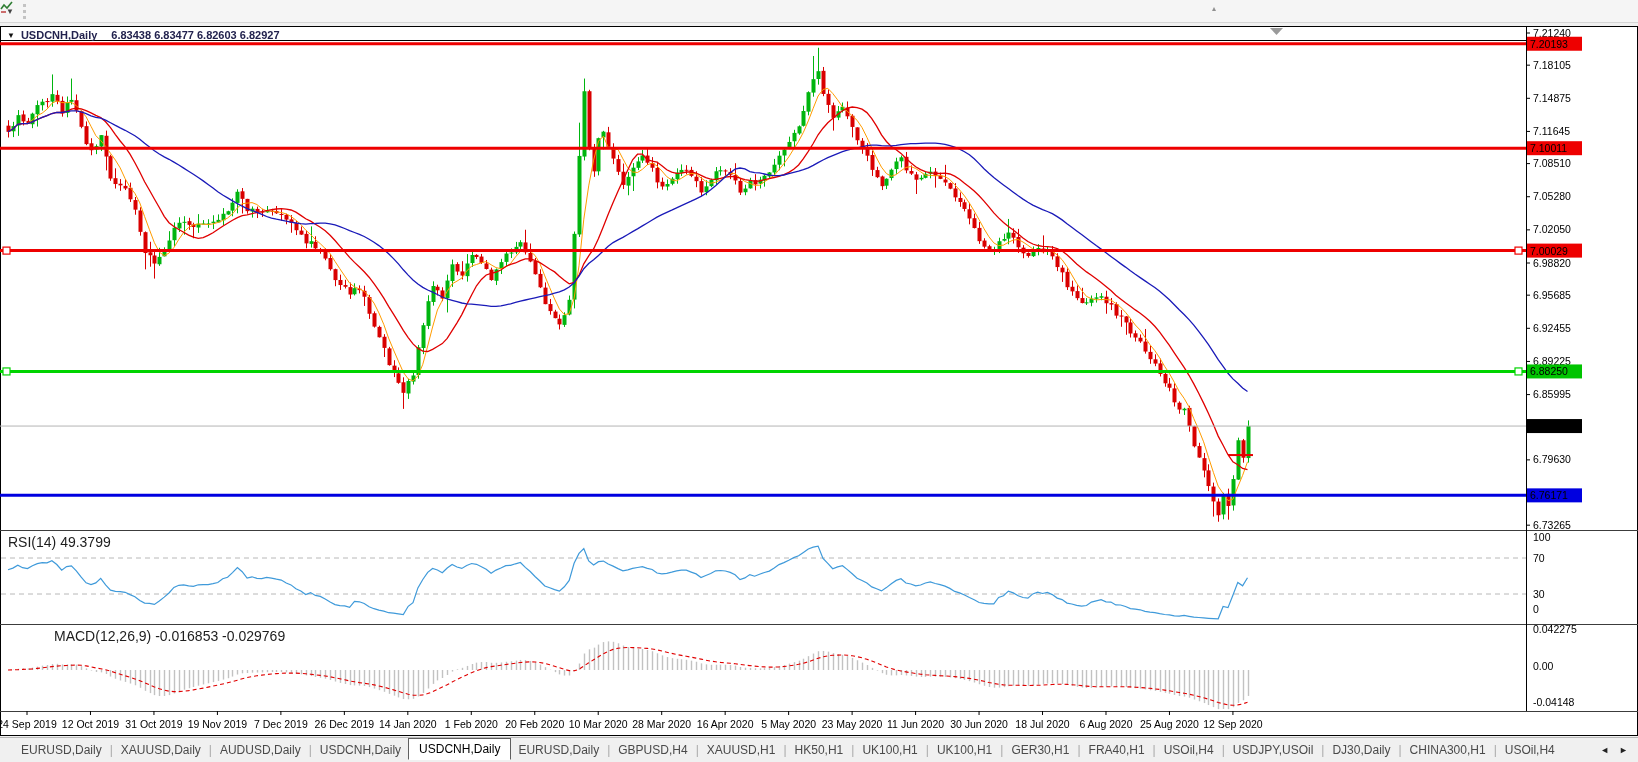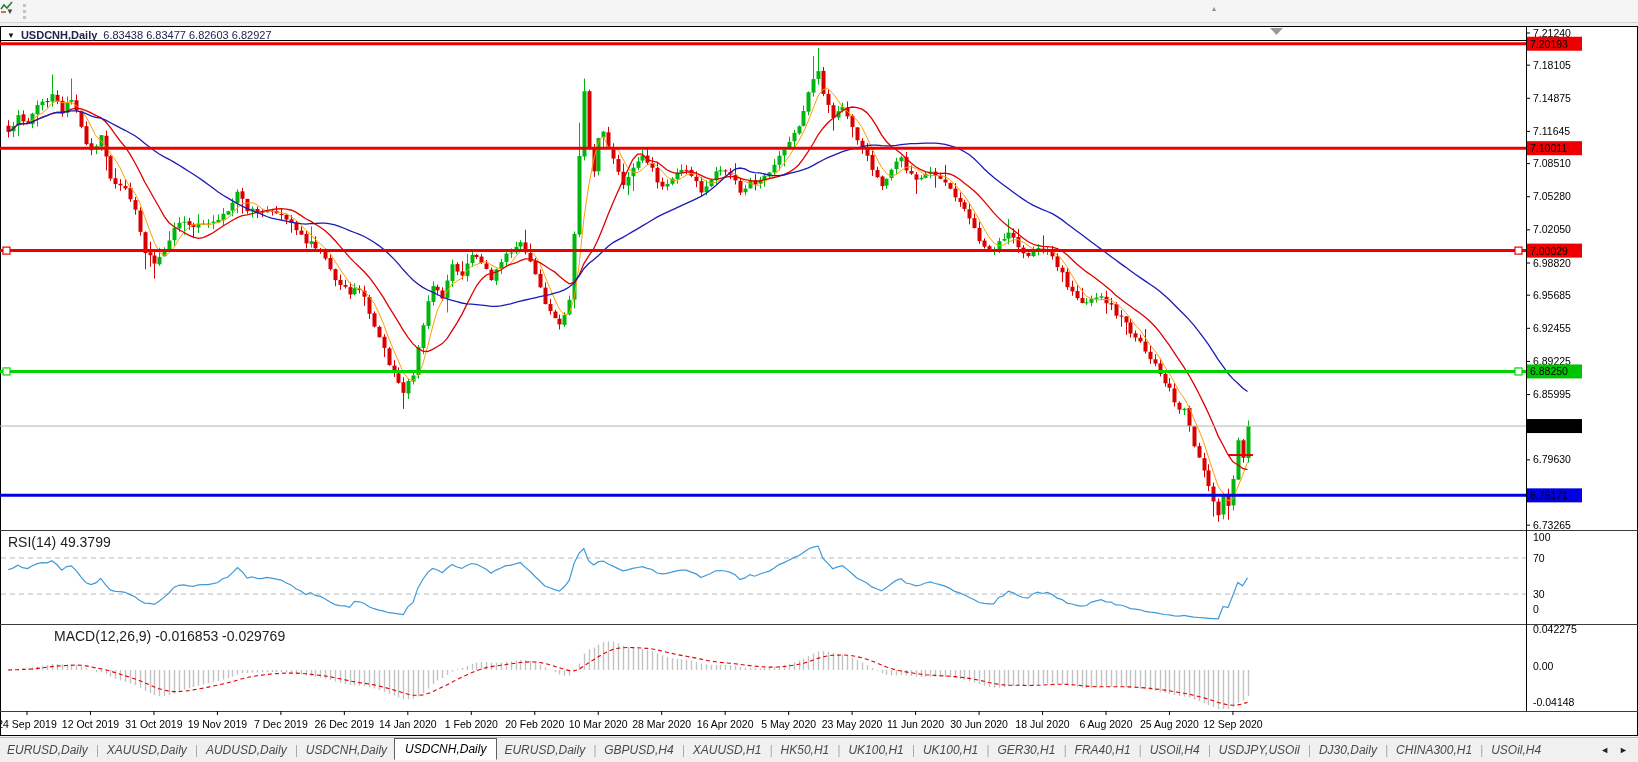--- a/index.html
+++ b/index.html
@@ -14,21 +14,21 @@
   .grip{width:2px;height:15px;border-left:3px dotted #c3c3c3;margin:0 8px 0 6px;}
   .vsep{width:1px;height:16px;background:#d8d8d8;margin:0 5px;}
   .tfbtn{font-size:11px;color:#3a3a3a;padding:2px 8px;border:1px solid transparent;border-radius:1px;cursor:default;}
   .tfbtn.active{background:#fbfbfb;border:1px solid #919191;box-shadow:inset 0 0 2px #ccc;}
   .toolbar-chevron{position:absolute;left:1212px;top:4px;font-size:8px;color:#909090;}
   .titlebar{position:absolute;left:7px;top:29px;z-index:3;display:flex;align-items:center;gap:6px;
             font-size:11px;font-weight:bold;color:#22224e;}
   .titlebar .wmenu{font-size:8px;color:#111;}
   .panel-label{position:absolute;z-index:3;font-size:14px;color:#1d1d1d;left:8px;}
   .tabbar{position:absolute;left:0;top:737px;width:1638px;height:25px;z-index:3;background:#f0f0f0;
-          border-top:1px solid #b9b9b9;display:flex;align-items:center;box-sizing:border-box;padding-left:0;font-size:12px;font-style:italic;}
+          border-top:1px solid #b9b9b9;display:flex;align-items:center;box-sizing:border-box;padding-left:14px;font-size:12px;}
   .tab{color:#4a4a4a;padding:3px 7px;white-space:nowrap;cursor:default;}
   .tab.active{background:#fff;border:1px solid #5f5f5f;border-bottom:1px solid #fff;color:#000;
               padding:3px 10px;position:relative;top:-1px;}
   .tabsep{color:#a8a8a8;padding:0 1px;}
   .tabnav{margin-left:auto;display:flex;gap:10px;padding-right:10px;color:#222;font-size:9px;}
   .zigzag{display:inline-block;width:13px;height:13px;}
 </style>
 </head>
 <body>
 
@@ -944,21 +944,21 @@
       </svg>
       <span class="caret">▼</span>
     </span>
     <span class="grip"></span>
     <span class="toolbar-chevron">▴</span>
   </div>
 
   <div class="titlebar">
     <span class="wmenu">▼</span>
     <span>USDCNH,Daily</span>
-    <span style="font-weight:normal;">6.83438 6.83477 6.82603 6.82927</span>
+    <span style="font-weight:bold;margin-left:8px;">6.83438 6.83477 6.82603 6.82927</span>
   </div>
 
   <div class="panel-label" style="top:534px;">
     <span>RSI(14)</span> <span>49.3799</span>
   </div>
   <div class="panel-label" style="top:628px;padding-left:46px;">
     <span>MACD(12,26,9)</span> <span>-0.016853</span> <span>-0.029769</span>
   </div>
 
   <div class="tabbar">

